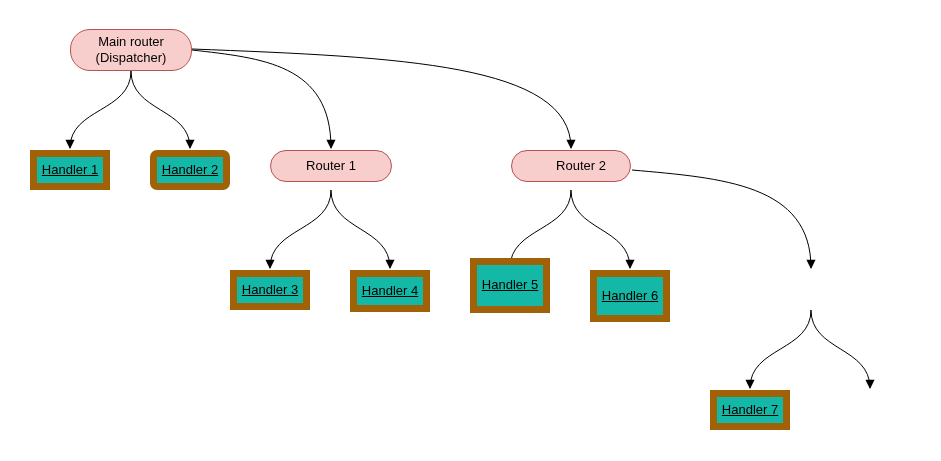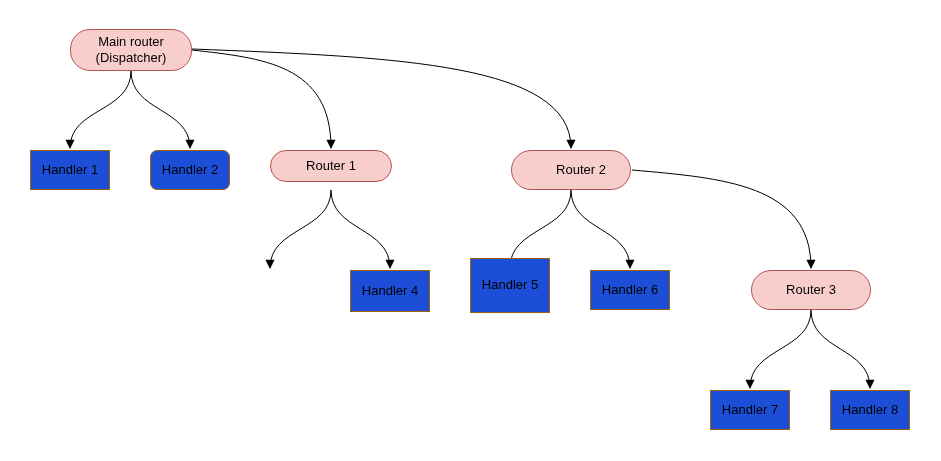--- a/index.html
+++ b/index.html
@@ -39,23 +39,24 @@
     color: #000000;
     padding: 0 4px;
     cursor: default;
   }
   .node.router {
     background: #f8cecc;
     border: 1px solid #b85450;
     border-radius: 20px;
   }
   .node.handler {
-    background: #1d4ed8;
-    border: 1px solid #a16207;
+    background: #14b8a6;
+    border: 7px solid #a16207;
     border-radius: 0;
+    text-decoration: underline;
   }
 </style>
 </head>
 <body>
 
 <div class="canvas">
 
   <svg class="edges" width="941" height="461" viewBox="0 0 941 461" xmlns="http://www.w3.org/2000/svg">
     <defs>
       <marker id="arrow" viewBox="0 0 12 12" refX="10" refY="6" markerWidth="11" markerHeight="11" orient="auto">
@@ -76,28 +77,27 @@
   </svg>
 
   <div class="node router" style="left:70px; top:29px; width:122px; height:42px;">Main router (Dispatcher)</div>
 
   <div class="node handler" style="left:30px; top:150px; width:80px; height:40px;">Handler 1</div>
 
   <div class="node handler" style="left:150px; top:150px; width:80px; height:40px;border-radius:7px;">Handler 2</div>
 
   <div class="node router" style="left:270px; top:150px; width:122px; height:32px;">Router 1</div>
 
-  <div class="node router" style="left:511px; top:150px; width:120px; height:40px;padding-left:24px;">Router 2</div>
+  <div class="node router" style="left:511px; top:150px; width:120px; height:32px;padding-left:24px;">Router 2</div>
 
+  <div class="node handler" style="left:230px; top:270px; width:80px; height:40px;">Handler 3</div>
 
   <div class="node handler" style="left:350px; top:270px; width:80px; height:42px;">Handler 4</div>
 
   <div class="node handler" style="left:470px; top:258px; width:80px; height:55px;">Handler 5</div>
 
-  <div class="node handler" style="left:590px; top:270px; width:80px; height:40px;">Handler 6</div>
+  <div class="node handler" style="left:590px; top:270px; width:80px; height:52px;">Handler 6</div>
 
-  <div class="node router" style="left:751px; top:270px; width:120px; height:40px;">Router 3</div>
 
   <div class="node handler" style="left:710px; top:390px; width:80px; height:40px;">Handler 7</div>
 
-  <div class="node handler" style="left:830px; top:390px; width:80px; height:40px;">Handler 8</div>
 
 </div>
 
 </body></html>

